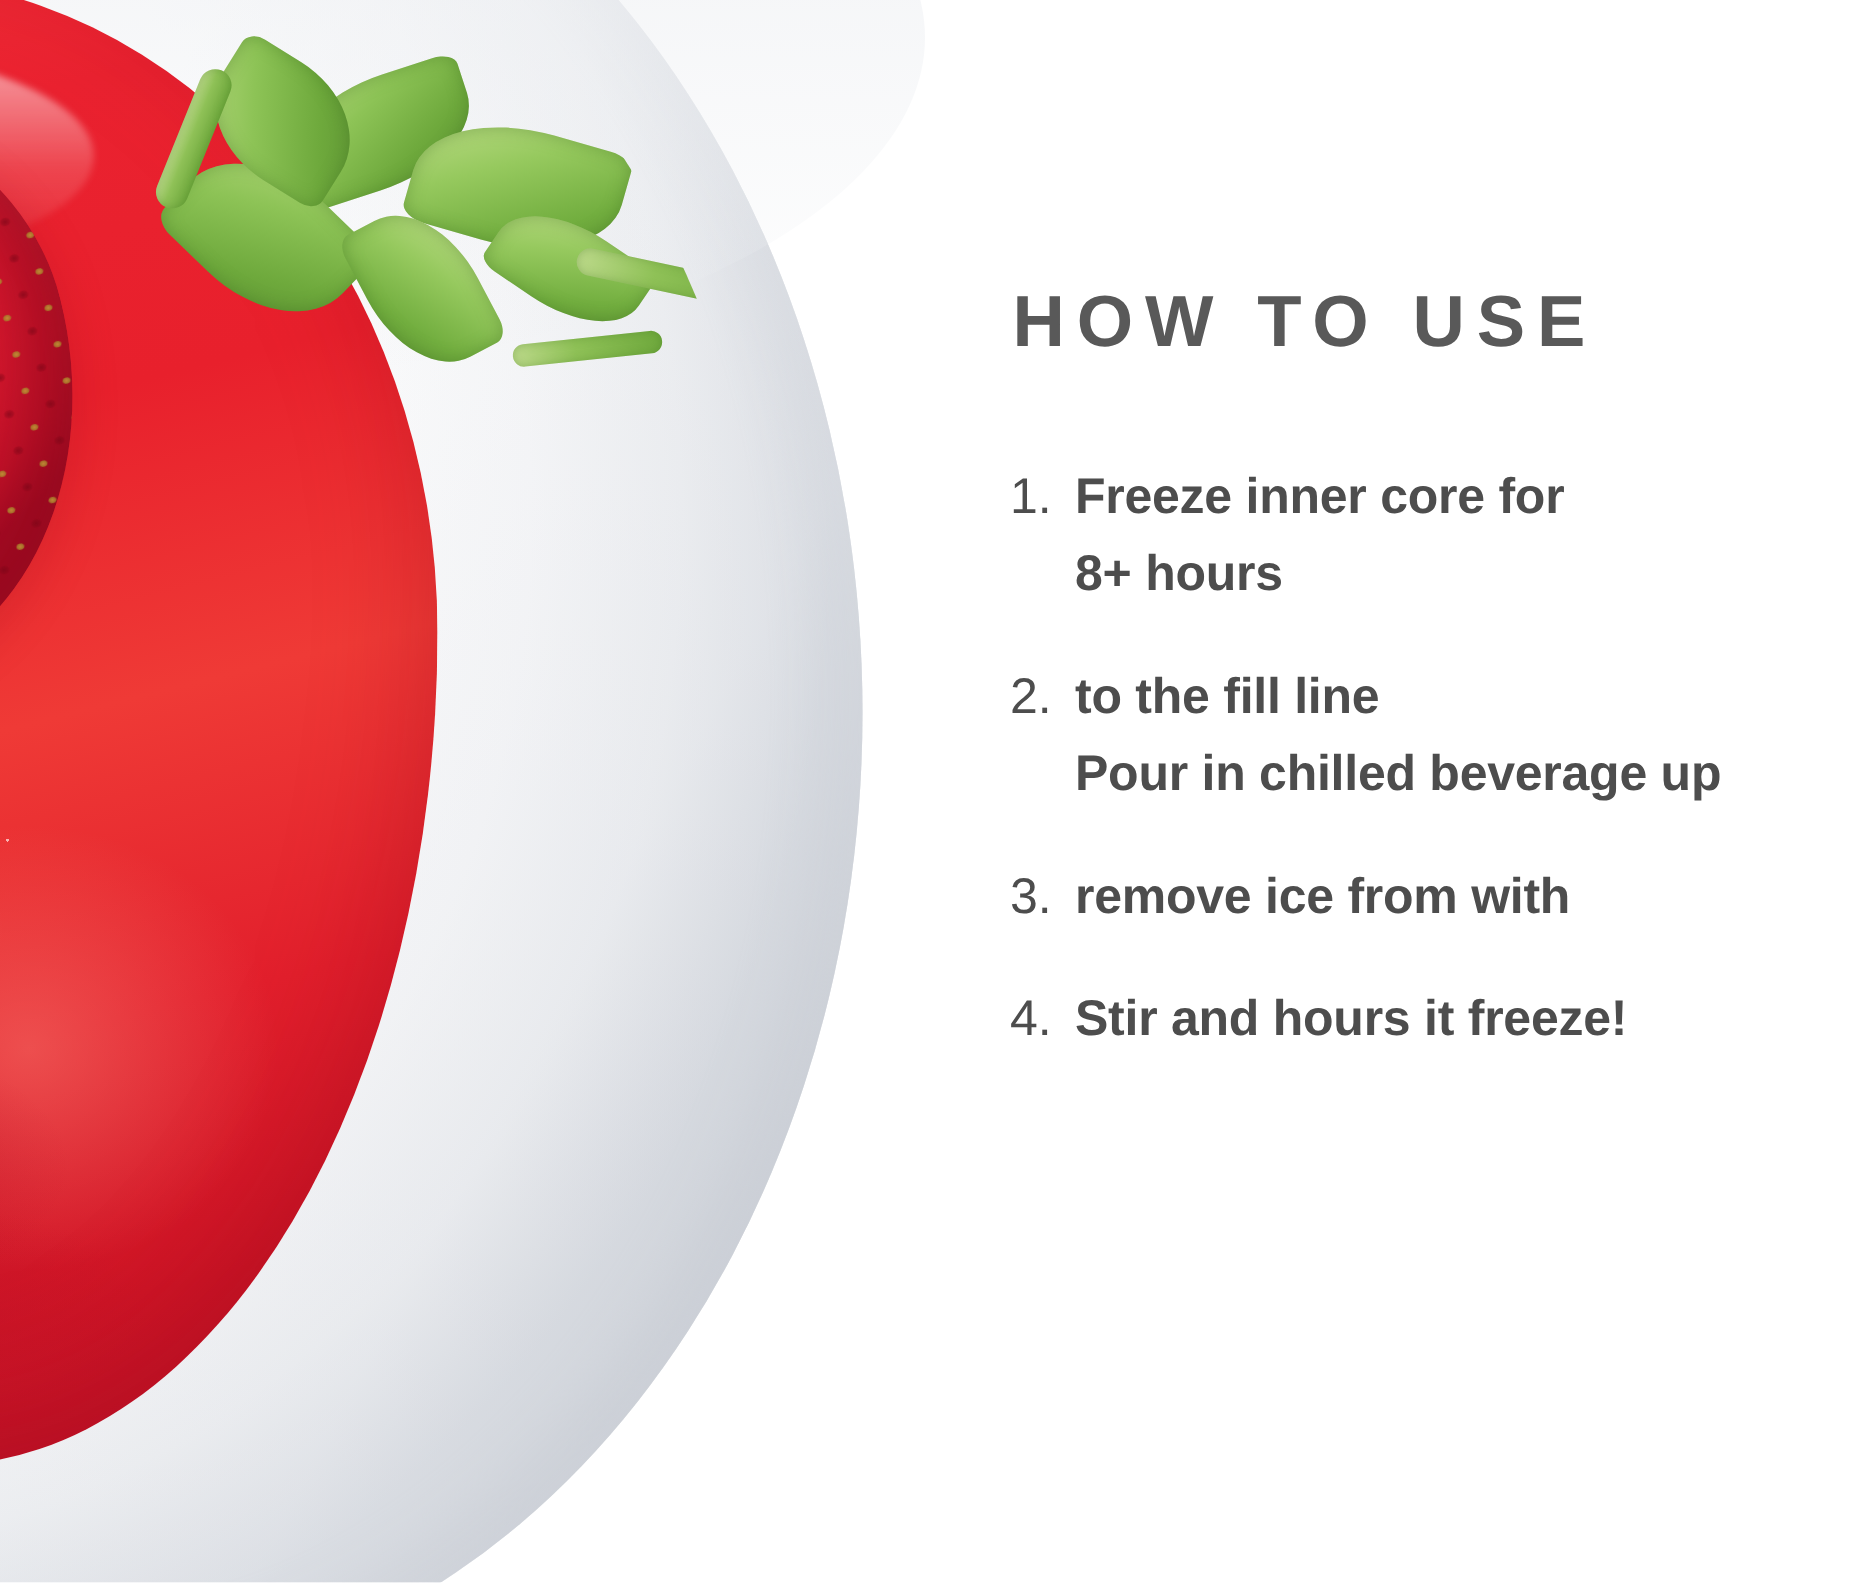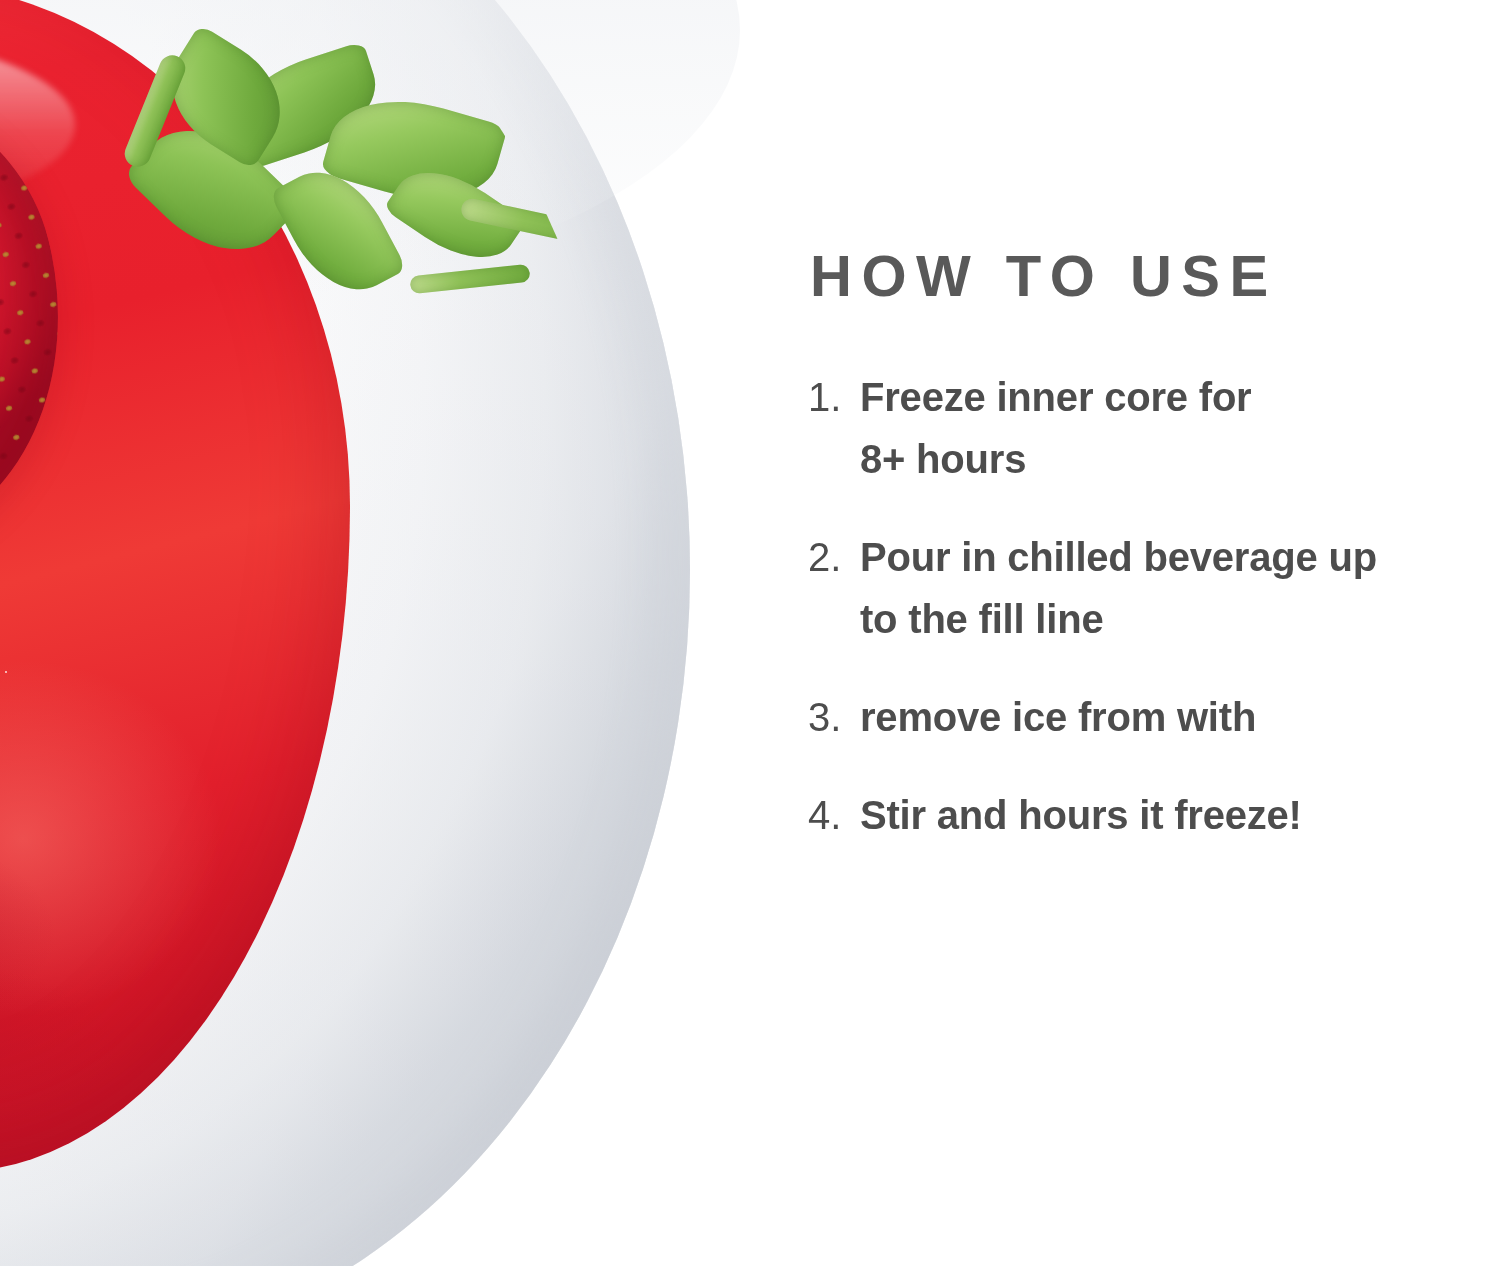--- a/index.html
+++ b/index.html
@@ -165,21 +165,21 @@
 
   
   .panel {
     position:absolute;
     left:760px; top:0;
     width:740px; height:1266px;
     background:#ffffff;
   }
   .heading {
     position:absolute;
-    left:50px; top:247px;
+    left:50px; top:229px;
     font-size:58px;
     font-weight:bold;
     letter-spacing:9.5px;
     color:#595959;
     line-height:1;
     white-space:nowrap;
     font-family:"Liberation Sans", sans-serif;
   }
   .steps {
     position:absolute;
@@ -259,22 +259,22 @@
         <span class="step-num">1.</span>
         <span class="step-text">
           <span class="ln">Freeze inner core for</span>
           <span class="ln">8+ hours</span>
         </span>
       </li>
 
       <li class="step">
         <span class="step-num">2.</span>
         <span class="step-text">
+          <span class="ln">to the fill line</span>
           <span class="ln">Pour in chilled beverage up</span>
-          <span class="ln">to the fill line</span>
         </span>
       </li>
 
       <li class="step">
         <span class="step-num">3.</span>
         <span class="step-text">
           <span class="ln">remove ice from with</span>
         </span>
       </li>
 

